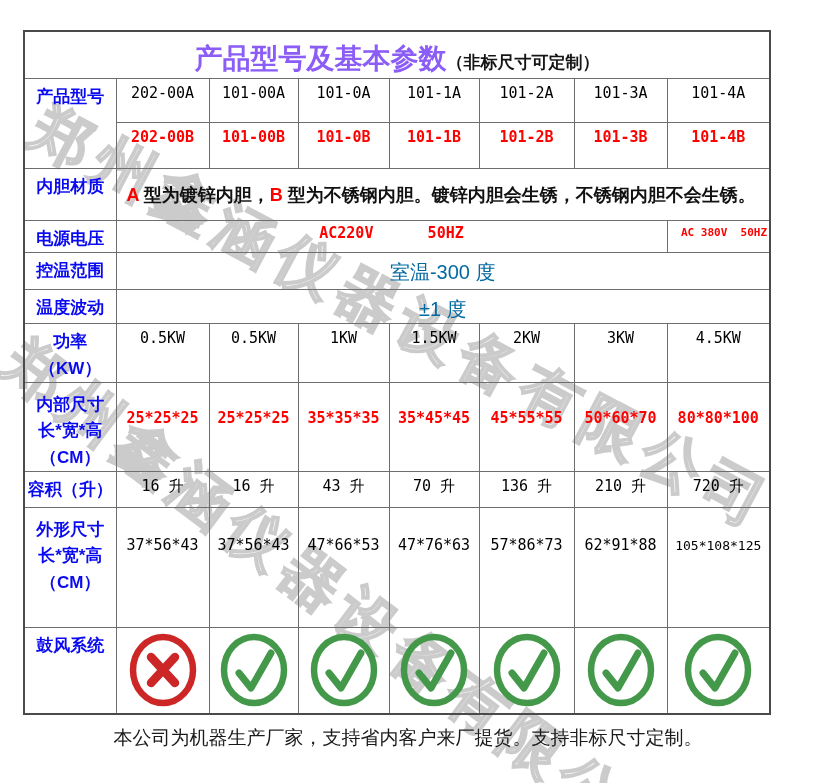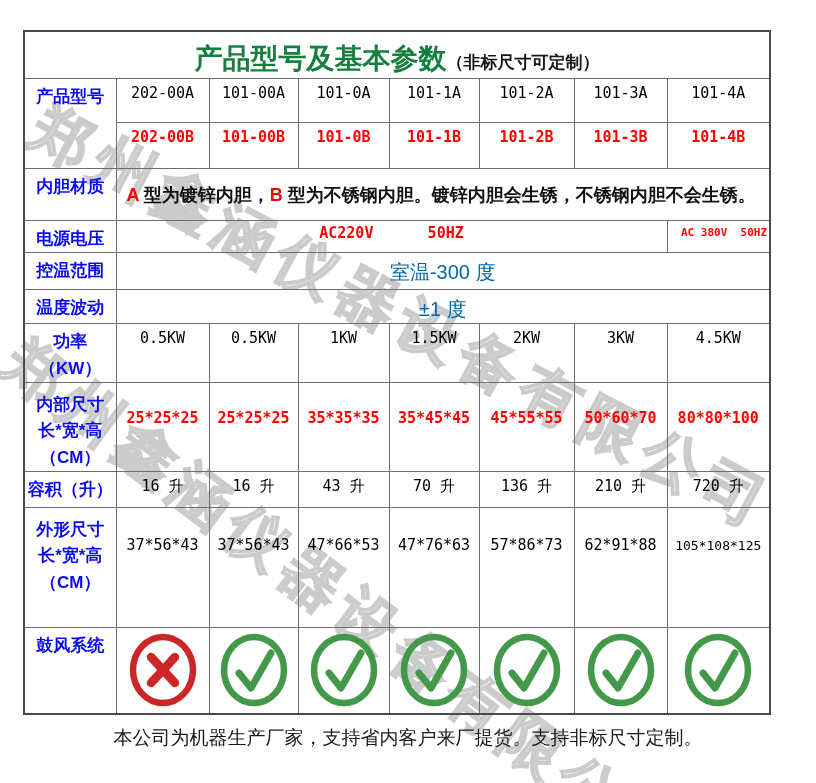--- a/index.html
+++ b/index.html
@@ -39,21 +39,21 @@
   tr.r-psupply{height:23px;}
   tr.r-trange{height:37px;margin-left:24px;}
   tr.r-tfluct{height:25px;}
   tr.r-power{height:47px;}
   tr.r-inner{height:88px;}
   tr.r-volume{height:36px;}
   tr.r-outer{height:120px;}
   tr.r-blower{height:86px;}
 
   td.title-cell{padding-top:8px;}
-  .title-main{color:#15803d;font-size:28px;font-weight:bold;font-family:Liberation Mono, monospace;}
+  .title-main{color:#8b5cf6;font-size:28px;font-weight:bold;font-family:Liberation Mono, monospace;}
   .title-note{color:#151515;font-size:17px;font-weight:bold;font-family:"Liberation Sans",sans-serif;}
 
   td.lbl{
     color:#0a0af0;font-weight:bold;font-size:17px;
     font-family:"Liberation Sans",sans-serif;
     white-space:pre-line;line-height:1.55;
     padding-top:5px;
   }
   td.lbl3{padding-top:9px;}
 

